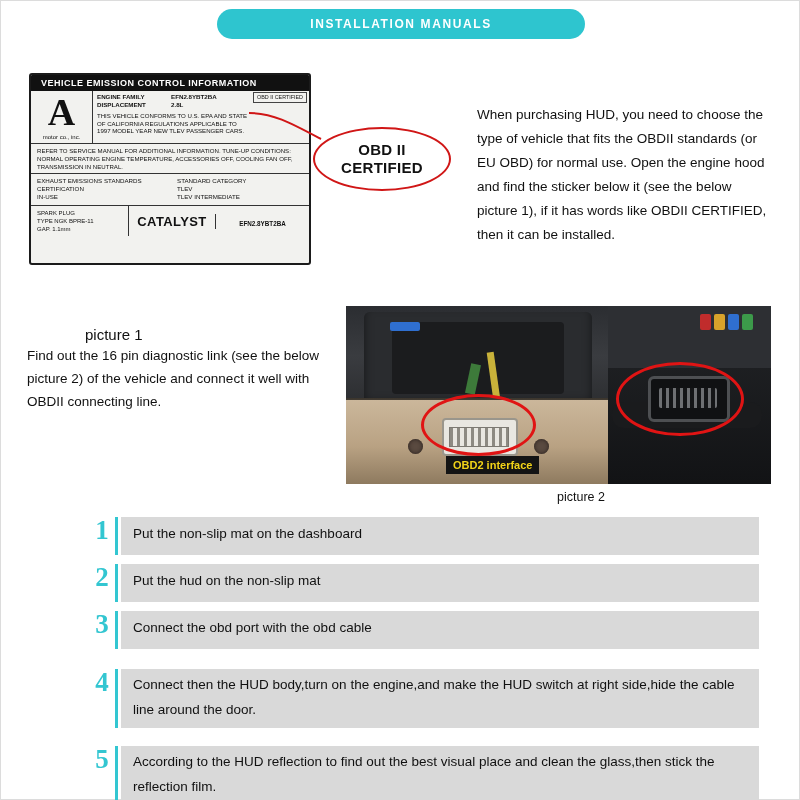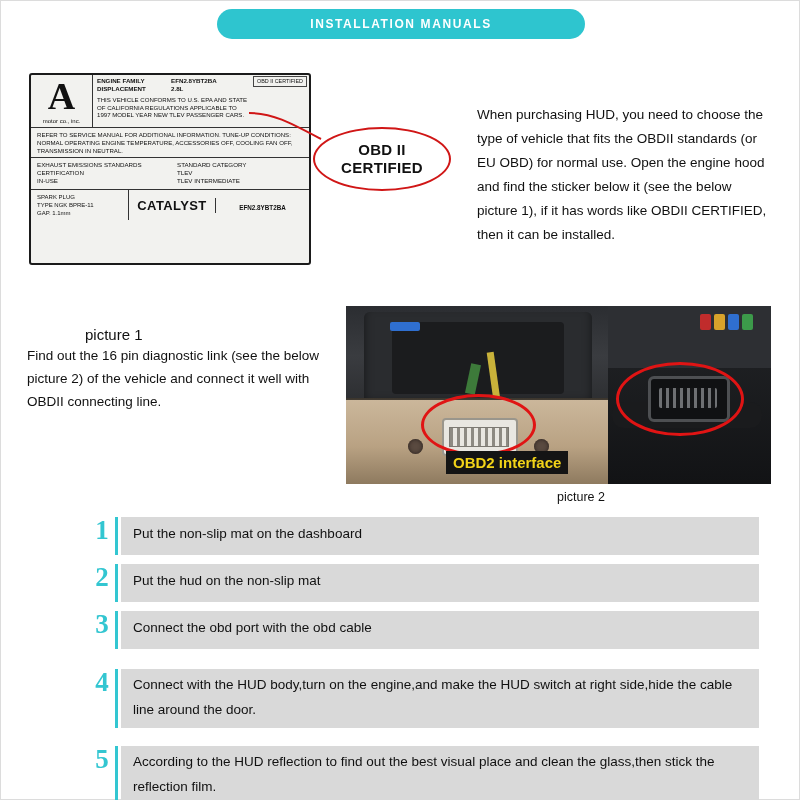--- a/index.html
+++ b/index.html
@@ -369,21 +369,21 @@
     border: 3px solid #e01414;
     border-radius: 50%;
     box-sizing: border-box;
   }
   .obd2-label {
     position: absolute;
     left: 100px;
     bottom: 10px;
     background: #141414;
     color: #f2d318;
-    font-size: 15px;
+    font-size: 11px;
     font-weight: bold;
     padding: 3px 7px;
   }
   .pic2-caption {
     position: absolute;
     left: 556px;
     top: 489px;
     font-size: 12.5px;
   }
 
@@ -443,20 +443,21 @@
 </head>
 <body>
 
 <div class="page">
 
   <div class="header-banner">
     <span class="title">INSTALLATION MANUALS</span>
   </div>
 
   <div class="emission-label">
+    <div class="el-header">VEHICLE EMISSION CONTROL INFORMATION</div>
     <div class="el-top">
       <div class="el-big-letter">
         <span class="letter">A</span>
         <span class="co">motor co., inc.</span>
       </div>
       <div class="el-specs">
         <div class="spec-row">
           <span class="k">ENGINE FAMILY</span>
           <span class="v">EFN2.8YBT2BA</span>
         </div>
@@ -561,21 +562,21 @@
 
     <div class="step">
       <div class="num">3</div>
       <div class="vline"></div>
       <div class="bar">Connect the obd port with the obd cable</div>
     </div>
 
     <div class="step tall" style="margin-top:20px;">
       <div class="num">4</div>
       <div class="vline"></div>
-      <div class="bar">Connect with the HUD body,turn on the engine,and make the HUD switch at right side,hide the cable line around the door.</div>
+      <div class="bar">Connect then the HUD body,turn on the engine,and make the HUD switch at right side,hide the cable line around the door.</div>
     </div>
 
     <div class="step tall" style="margin-top:18px;">
       <div class="num">5</div>
       <div class="vline"></div>
       <div class="bar">According to the HUD reflection to find out the best visual place and clean the glass,then stick the reflection film.</div>
     </div>
 
   </div>
 

